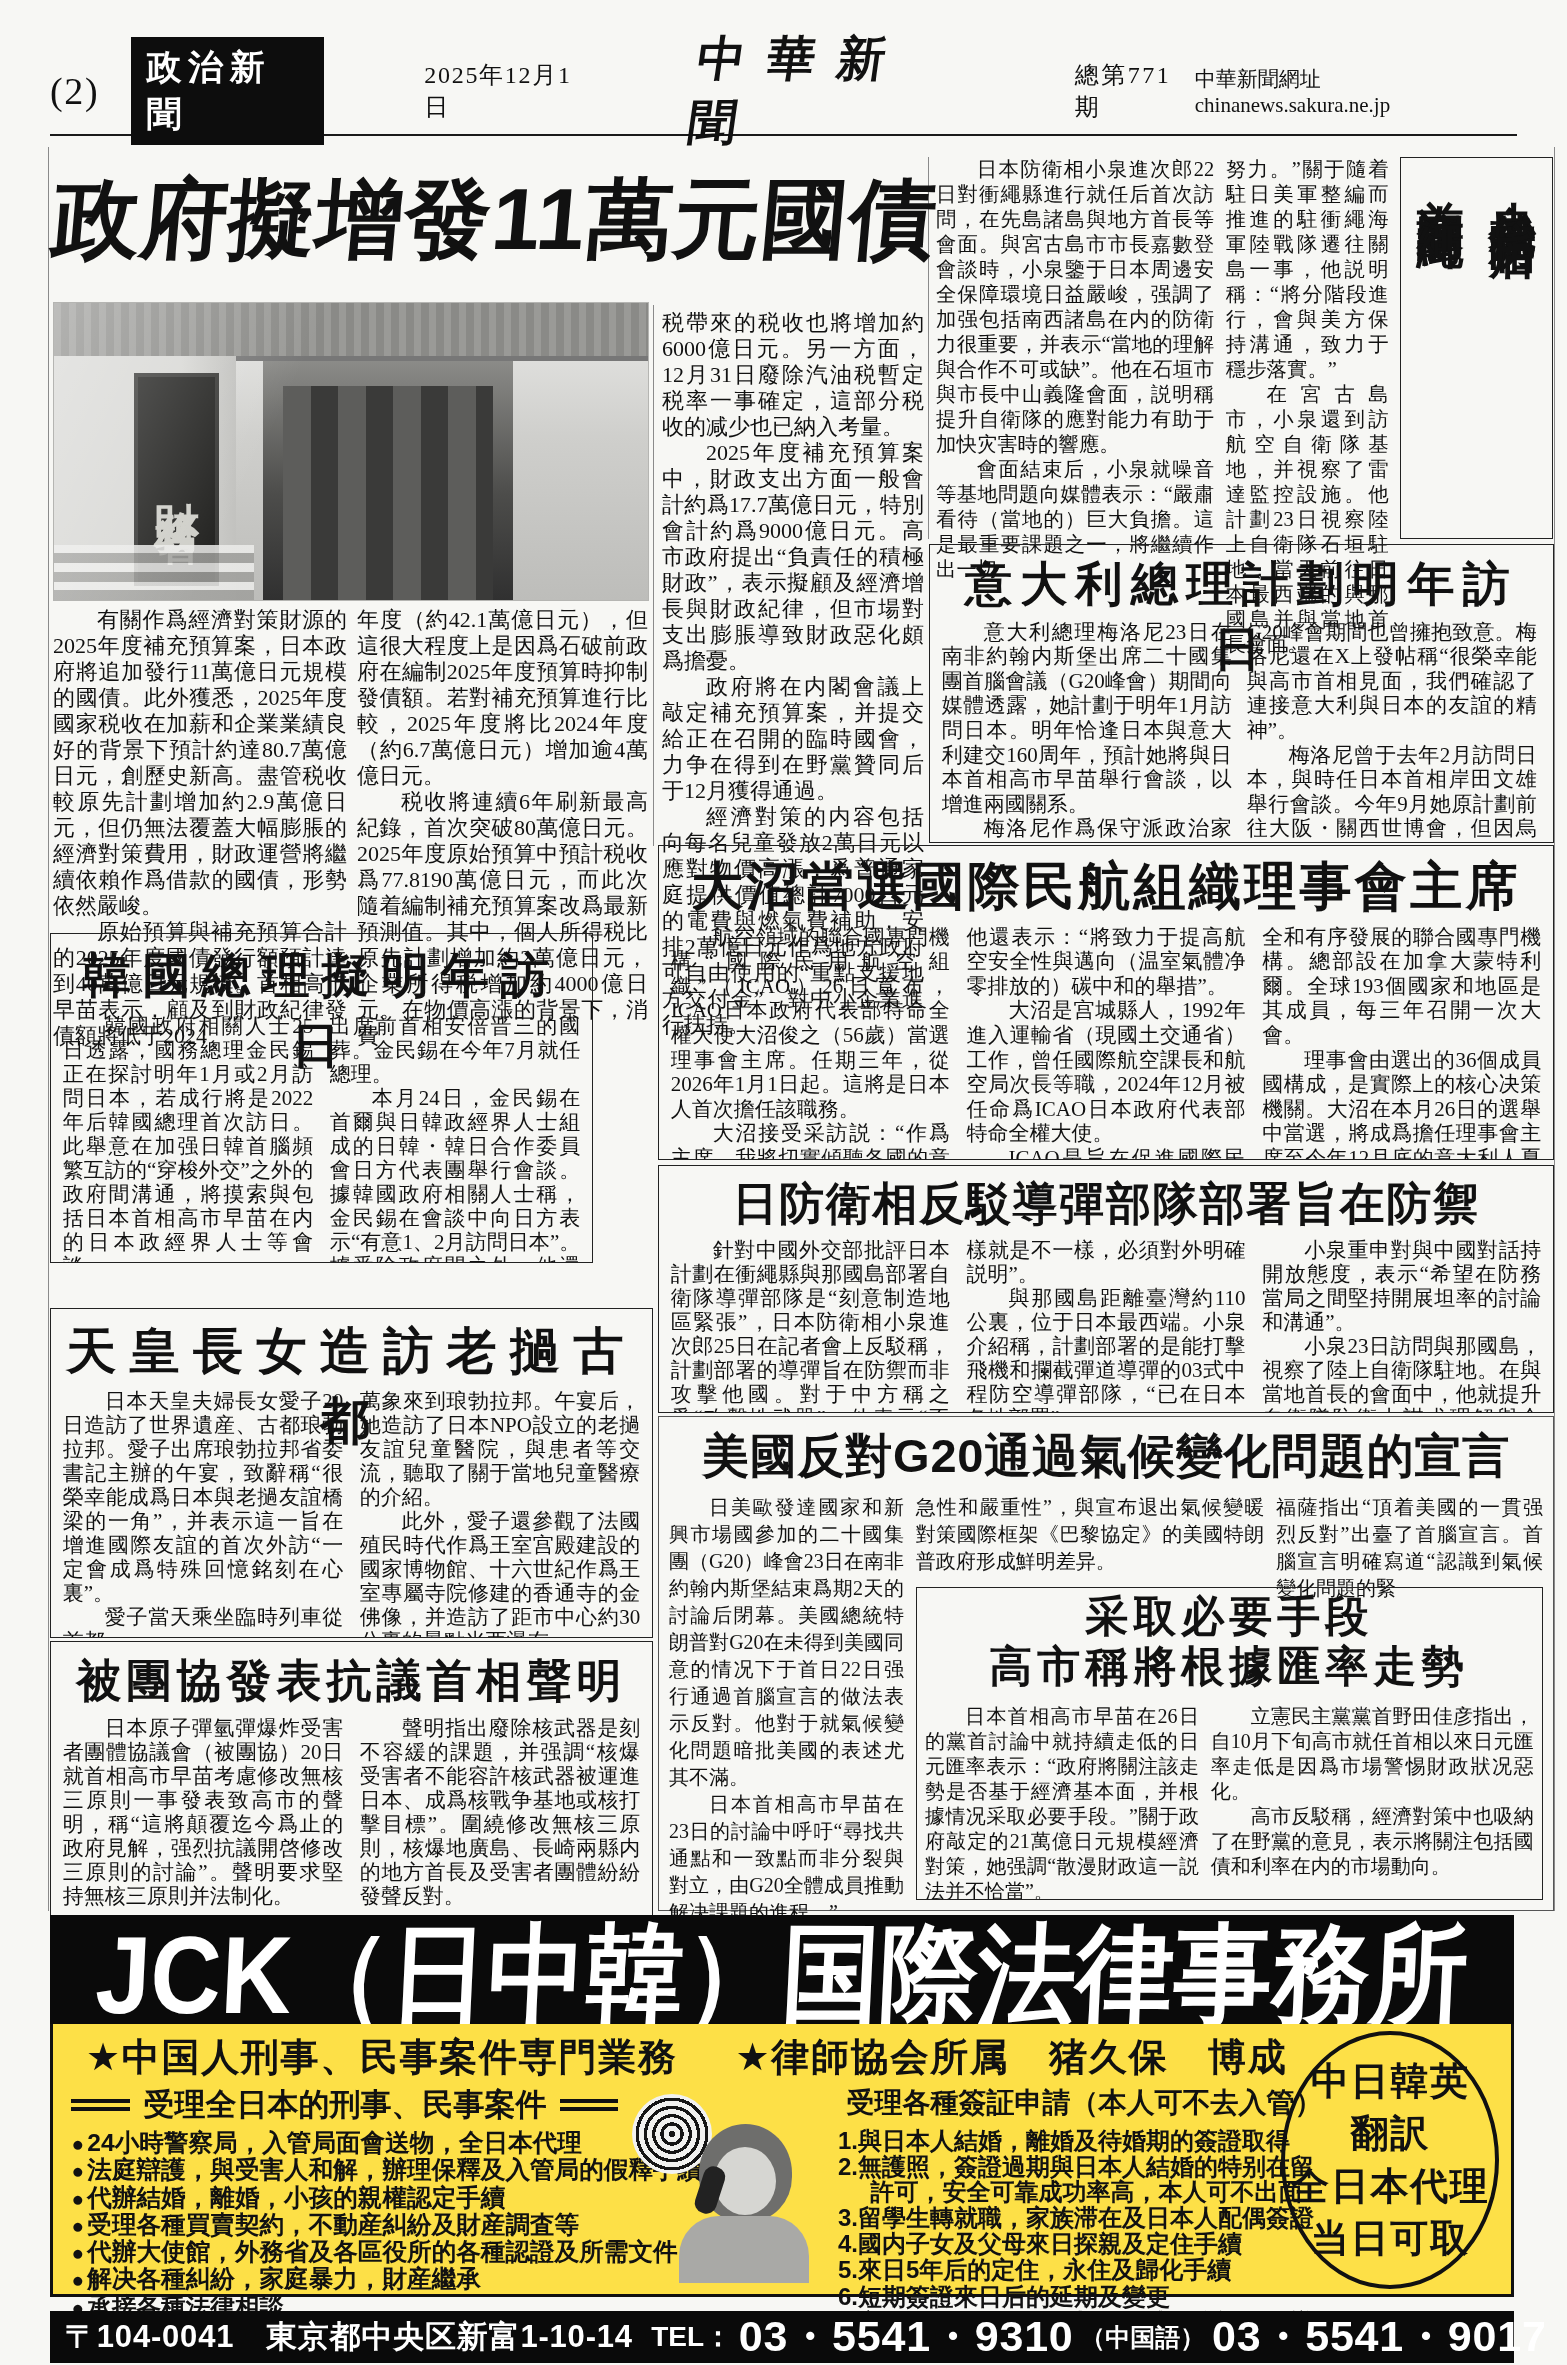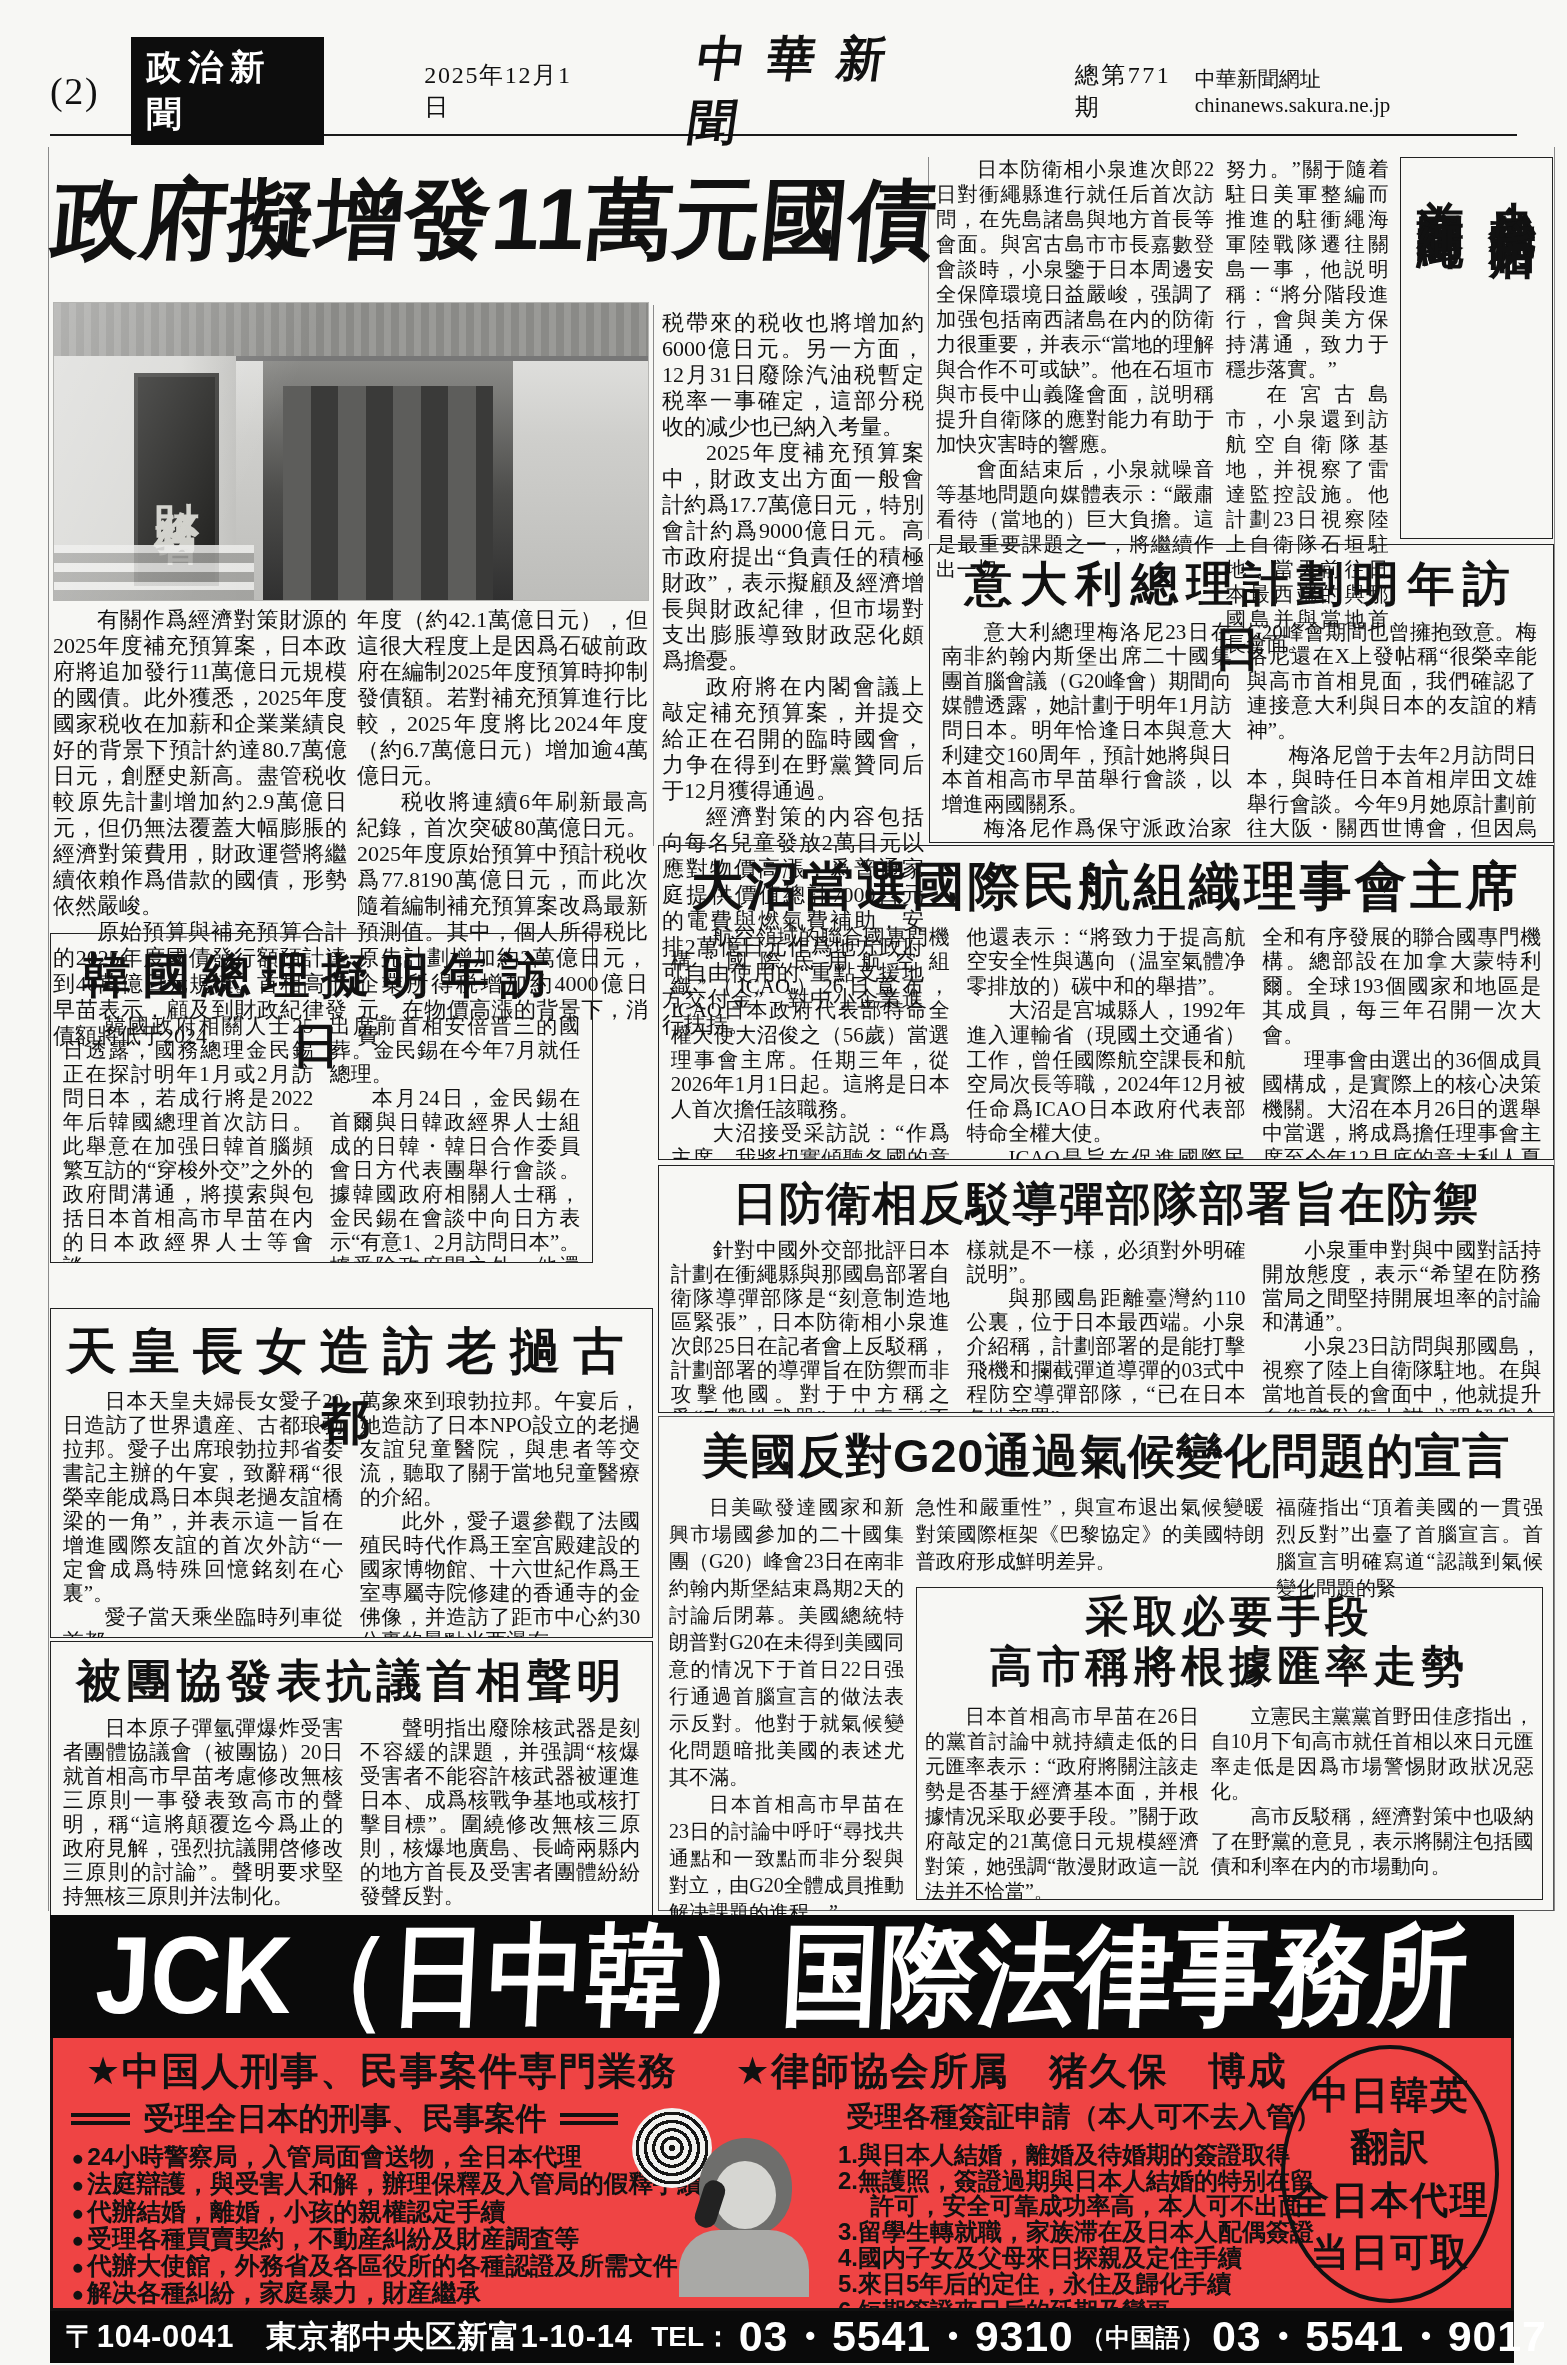--- a/index.html
+++ b/index.html
@@ -116,21 +116,21 @@
   #hidankyo .hl{font-size:45px;letter-spacing:5px;height:67px;line-height:63px;}
   #hidankyo .col{flex:1;}
   .hd-bt{font-size:21px;line-height:24px;}
   
   #ad{left:50px;top:1915px;width:1464px;height:448px;}
   #ad-banner{position:absolute;left:0;top:0;width:100%;height:123px;background:#0a0a0a;
     color:#fff;display:flex;align-items:center;justify-content:center;
     font-family:"Liberation Sans","DejaVu Sans",sans-serif;font-weight:900;
     font-size:98px;letter-spacing:0px;white-space:nowrap;transform-origin:center;}
   #ad-banner .t{transform:scaleY(1.12) skewX(-3deg);}
-  #ad-body{position:absolute;left:0;top:123px;width:100%;height:273px;background:#ef4444;
+  #ad-body{position:absolute;left:0;top:109px;width:100%;height:273px;background:#fde047;
     border:3.3px solid #111;border-top:none;box-sizing:border-box;
     font-family:"Liberation Sans","DejaVu Sans",sans-serif;}
   #ad-sub{position:absolute;left:33px;top:8.3px;width:1218px;display:flex;gap:58px;
     font-size:38px;font-weight:900;letter-spacing:1.7px;white-space:nowrap;}
   .dheading{display:flex;align-items:center;gap:13.4px;font-weight:900;white-space:nowrap;}
   .dline{height:11.7px;border-top:4.2px solid #111;border-bottom:4.2px solid #111;box-sizing:border-box;}
   #ad-left{position:absolute;left:18.4px;top:60px;width:547px;}
   #ad-left .dheading{font-size:31px;}
   #ad-left .dline{flex:1;}
   #ad-left ul{margin:5px 0 0 0;padding:0;list-style:none;font-size:24.6px;font-weight:700;line-height:24.6px;}

